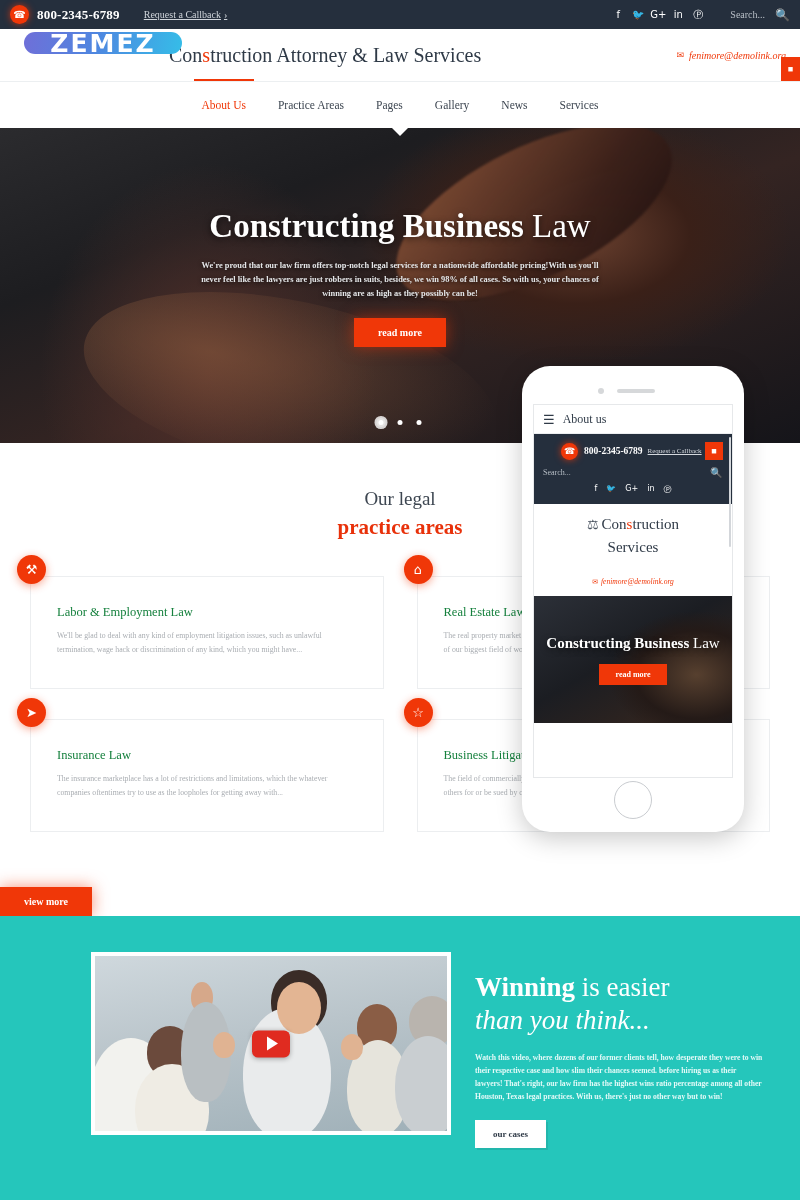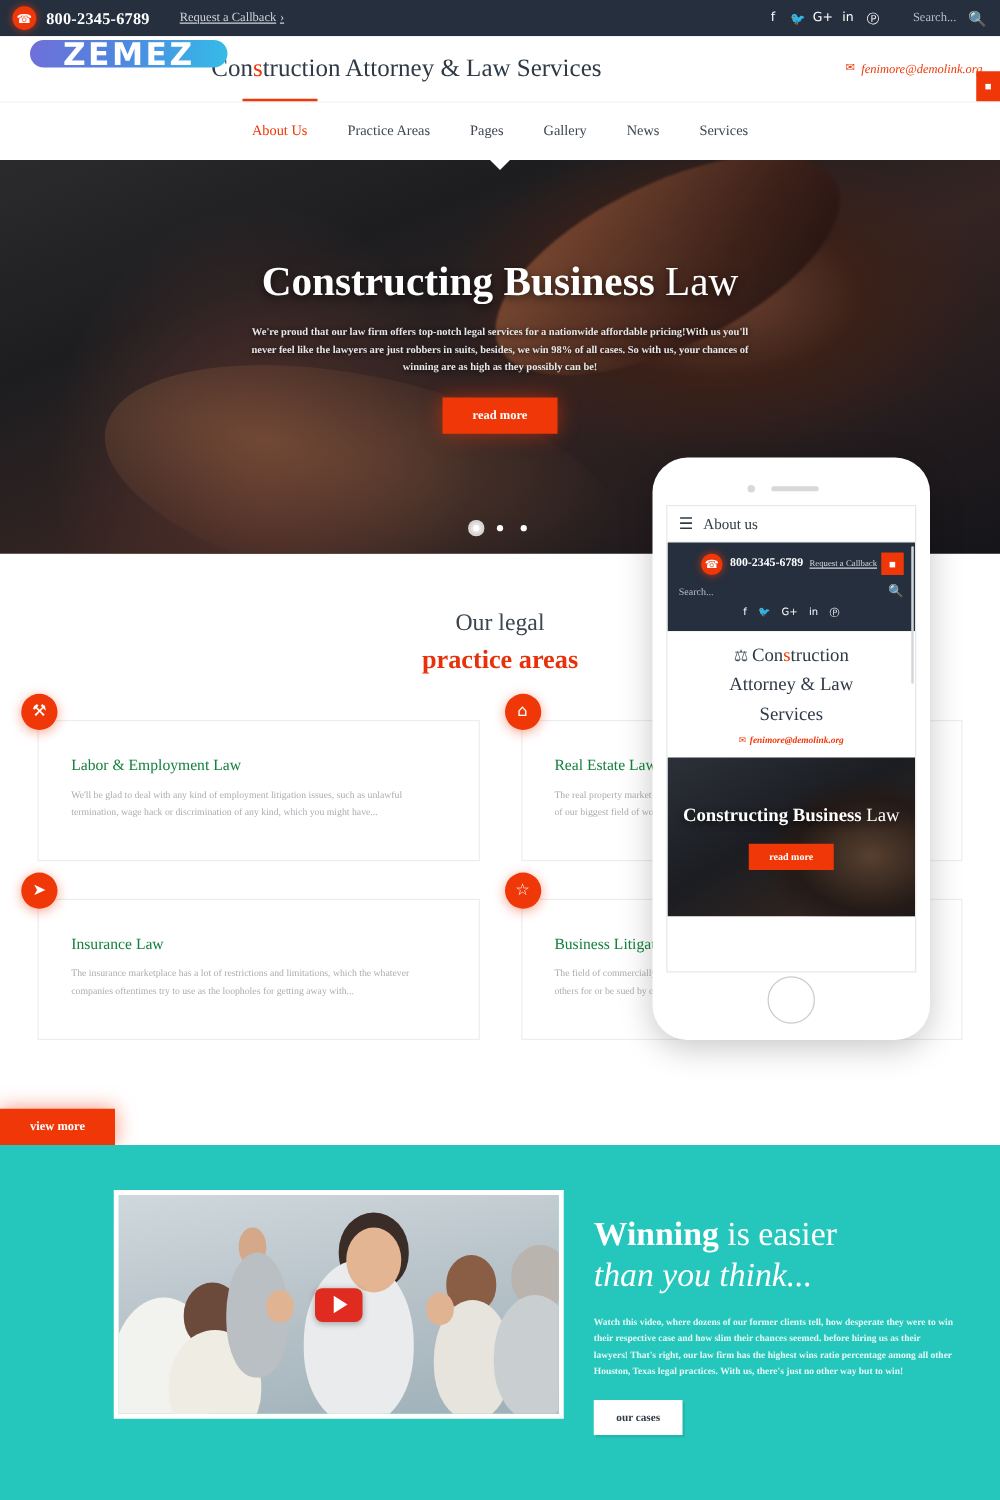--- a/index.html
+++ b/index.html
@@ -219,21 +219,21 @@
   .m-soc { color: #fff; font-size: 8px; font-family: "DejaVu Sans", sans-serif; }
   .m-brand { padding: 9px 6px 10px; text-align: center; background: #fff; }
   .m-brand-l {
     font-family: "Liberation Serif", serif; font-size: 15px; color: #2f3a47;
     line-height: 1.55; display: block;
   }
   .m-brand-l .hl { color: #f03708; }
   .m-scale { font-size: 13px; margin-right: 3px; font-family: "DejaVu Sans", sans-serif; color: #4a5460; }
   .m-mail {
     font-family: "Liberation Serif", serif; font-style: italic; font-size: 7.5px;
-    color: #f03708; margin-top: 3px; font-weight: bold;
+    color: #f03708; margin-top: 17px;
   }
   .m-mail .env { font-style: normal; font-family: "DejaVu Sans", sans-serif; font-size: 7px; margin-right: 3px; }
   .m-hero {
     height: 127px; position: relative; overflow: hidden;
     background:
       radial-gradient(ellipse 110px 80px at 82% 62%, #57402f 0%, #241a17 55%, rgba(20,18,20,0) 80%),
       linear-gradient(150deg, #2c3038 0%, #1b1d22 45%, #30241f 80%, #16161a 100%);
     display: flex; flex-direction: column; align-items: center; justify-content: center;
   }
   .m-hero-t {
@@ -395,21 +395,20 @@
         <div class="m-row3">
           <span class="m-soc">f</span>
           <span class="m-soc">🐦</span>
           <span class="m-soc">G+</span>
           <span class="m-soc">in</span>
           <span class="m-soc">Ⓟ</span>
         </div>
       </div>
       <div class="m-brand">
         <span class="m-brand-l"><span class="m-scale">⚖</span><span>Con</span><span class="hl">s</span><span>truction</span></span>
-        <span class="m-brand-l">Attorney &amp; Law</span>
         <span class="m-brand-l">Services</span>
         <div class="m-mail"><span class="env">✉</span><span>fenimore@demolink.org</span></div>
       </div>
       <div class="m-hero">
         <div class="m-hero-t"><span class="b">Constructing Business</span><span> Law</span></div>
         <div class="m-btn">read more</div>
       </div>
       <div class="m-scroll"></div>
     </div>
     <div class="phone-home"></div>

